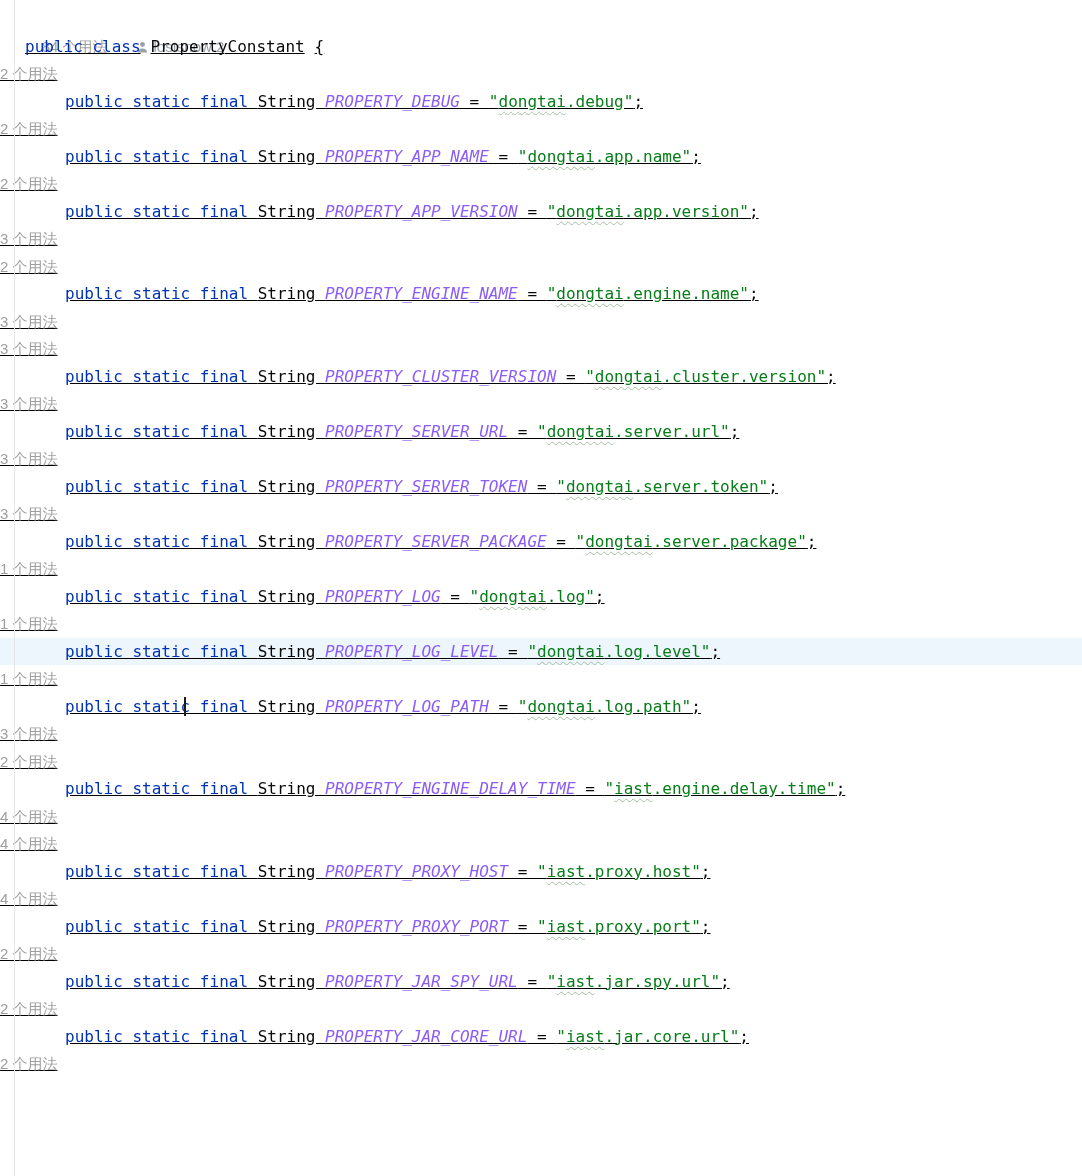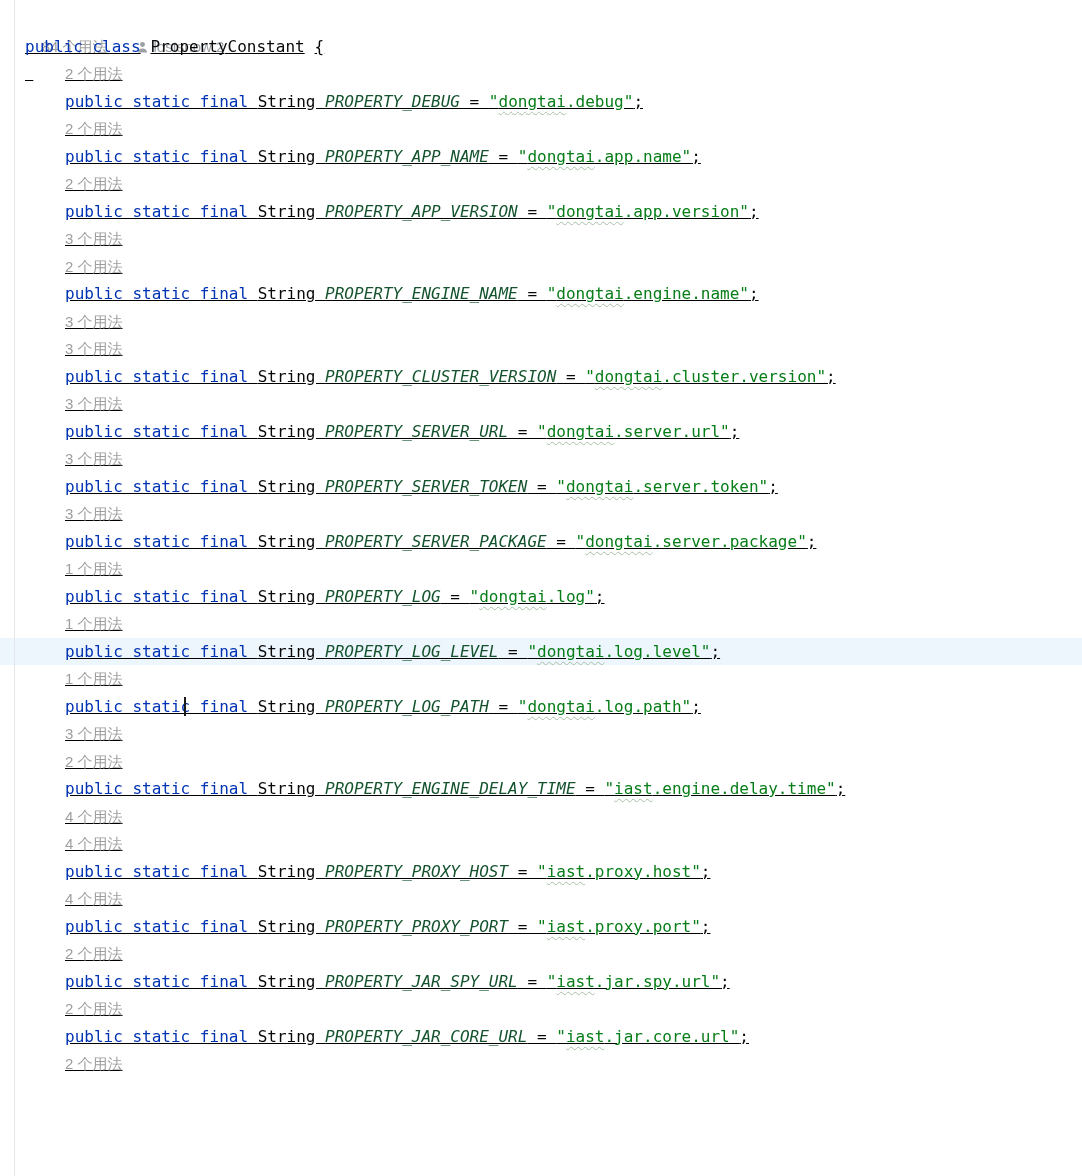--- a/index.html
+++ b/index.html
@@ -19,30 +19,29 @@
     position: absolute; left: 14px; top: 0; bottom: 0;
     width: 1px; background: #e4e6ea; z-index: 3;
   }
   .line {
     height: 27.5px; line-height: 27.5px;
     white-space: pre; position: relative;
   }
   .hint {
     font-family: "Liberation Sans", "DejaVu Sans", sans-serif;
     font-size: 15px; color: #9e9e9e;
-    padding-left: 65px;
   }
   .hint.top { padding-left: 25px; }
   .code {
     font-size: 16px; color: #080808;
     padding-left: 65px;
   }
   .code.class-line { padding-left: 25px; }
   .kw { color: #0033b3; }
-  .field { color: #14532d; font-style: italic; }
+  .field { color: #8b5cf6; font-style: italic; }
   .str { color: #067d17; }
   .typo {
     text-decoration-line: underline;
     text-decoration-style: wavy;
     text-decoration-color: #a8bfa8;
     text-decoration-thickness: 1px;
     text-underline-offset: 4px;
   }
   .caret-row { background: #edf5fd; }
   .caret {

